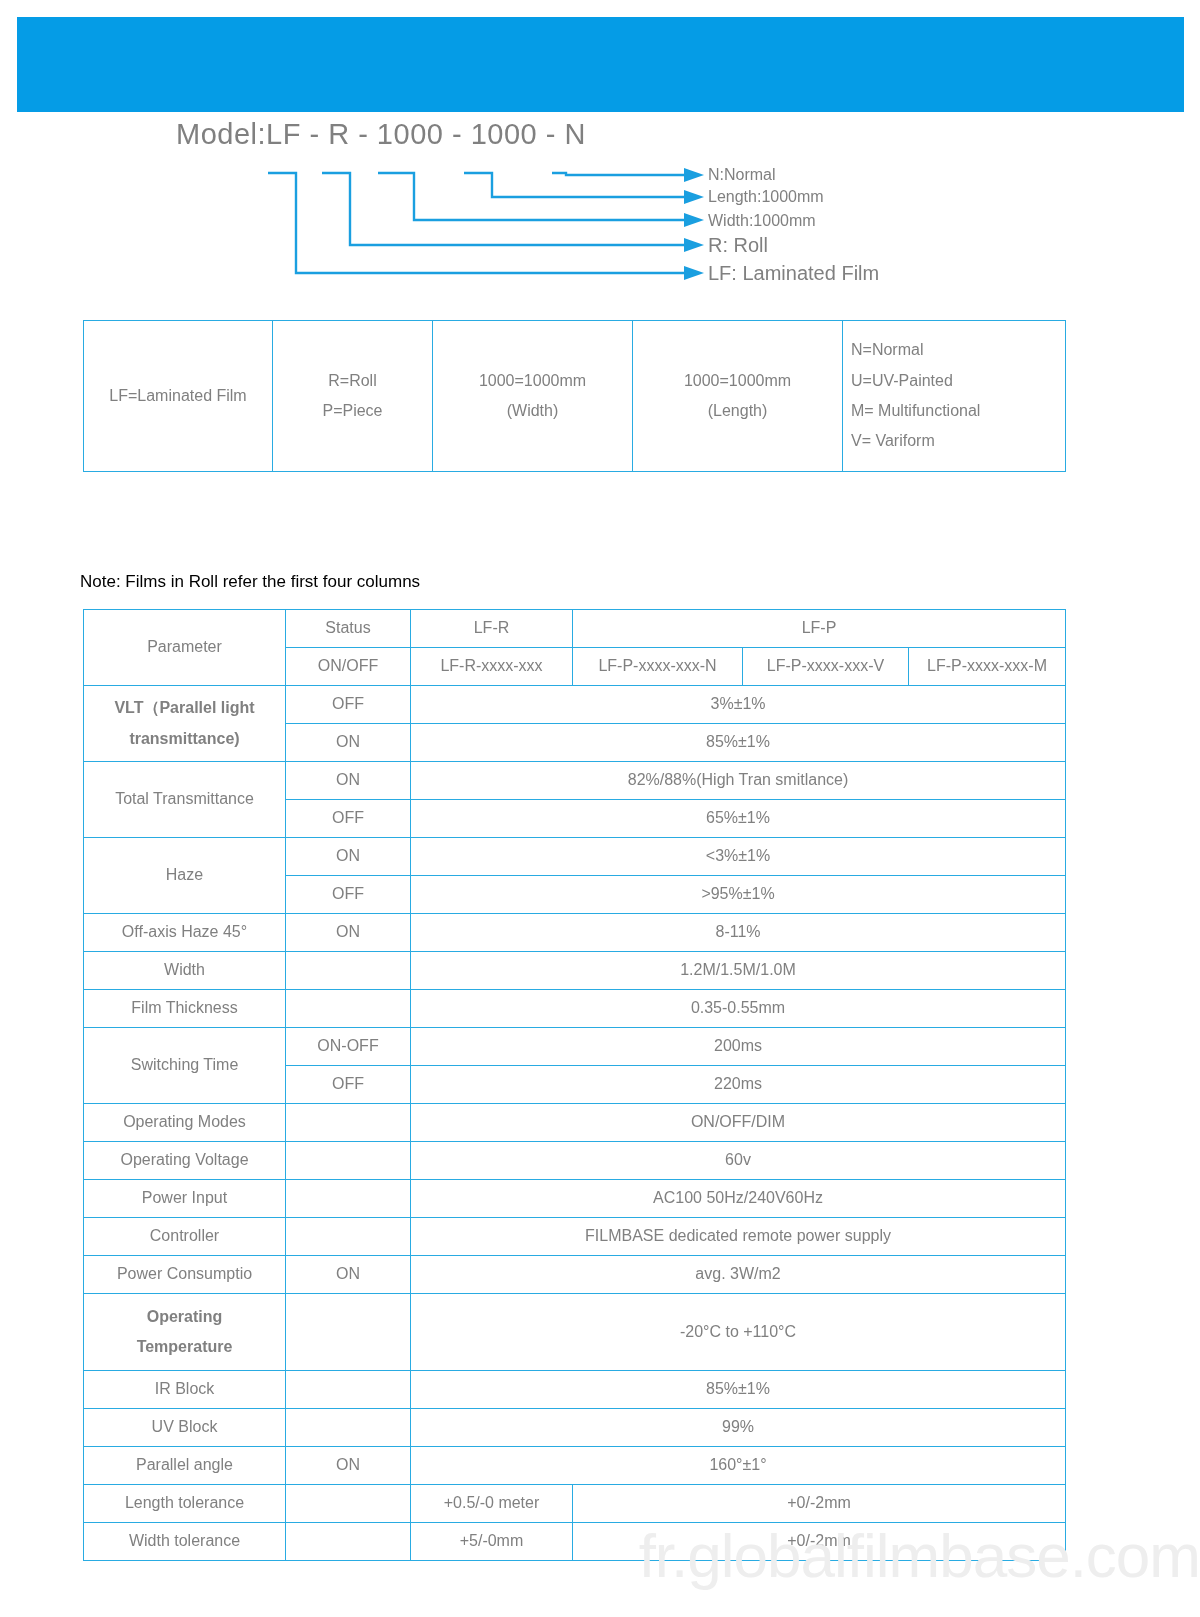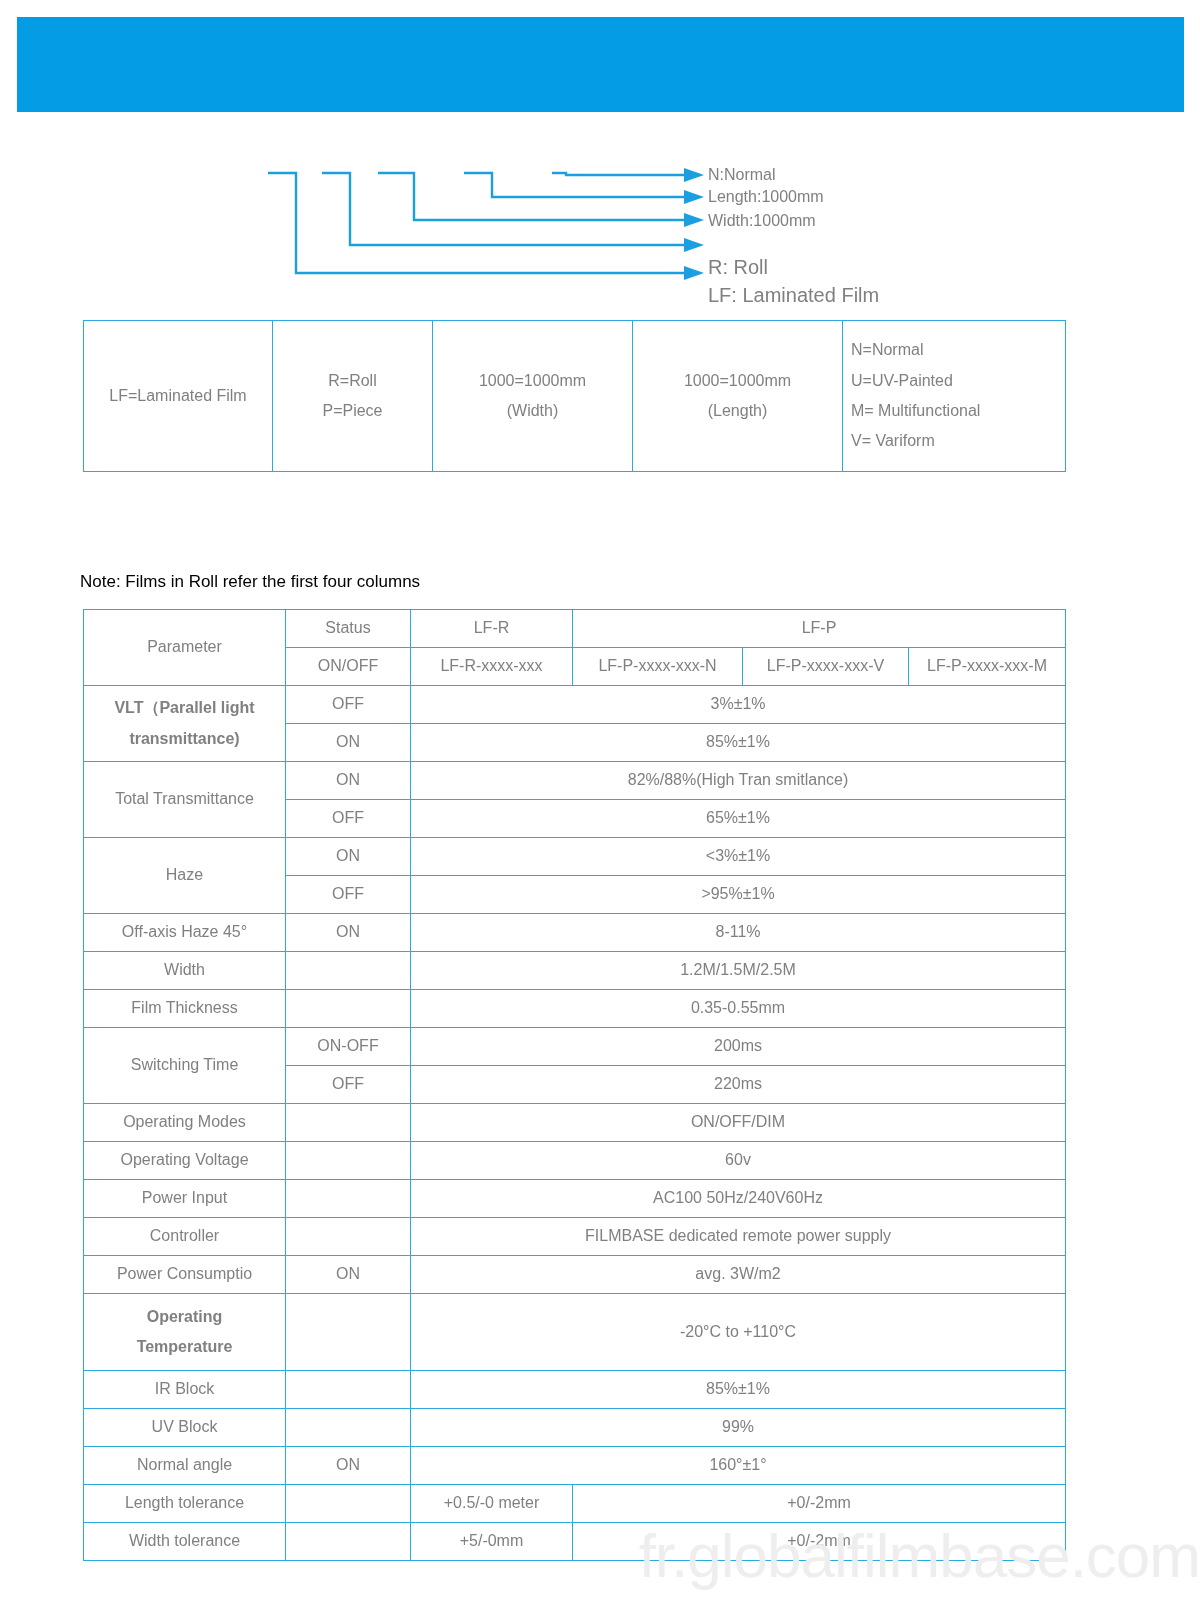--- a/index.html
+++ b/index.html
@@ -47,21 +47,21 @@
     left: 0;
     top: 0;
   }
   .leader-label {
     position: absolute;
     left: 708px;
     color: #808080;
     white-space: nowrap;
     font-size: 16px;
   }
-  .leader-label.big { font-size: 20px; margin-top: 22px; }
+  .leader-label.big { font-size: 20px; }
 
   
   table.sheet {
     position: absolute;
     border-collapse: collapse;
     table-layout: fixed;
     color: #808080;
   }
   table.sheet td {
     border: 1.6px solid #29abe2;
@@ -125,20 +125,21 @@
     letter-spacing: -1px;
   }
 </style>
 </head>
 <body>
 
 <div id="banner"></div>
 
 <div id="model-diagram">
 
+  <div id="model-title">Model:LF - R - 1000 - 1000 - N</div>
 
   <svg id="bracket-svg" width="1200" height="180">
     <g stroke="#1a9fe0" stroke-width="2.4" fill="none">
 
       <path d="M 268 55 L 296 55 L 296 155 L 684 155"></path>
 
       <path d="M 322 55 L 350 55 L 350 127 L 684 127"></path>
 
       <path d="M 378 55 L 414 55 L 414 102 L 684 102"></path>
 
@@ -259,21 +260,21 @@
 
     <tr>
       <td>Off-axis Haze 45°</td>
       <td>ON</td>
       <td colspan="4">8-11%</td>
     </tr>
 
     <tr>
       <td>Width</td>
       <td></td>
-      <td colspan="4">1.2M/1.5M/2.5M</td>
+      <td colspan="4">1.2M/1.5M/1.0M</td>
     </tr>
 
     <tr>
       <td>Film Thickness</td>
       <td></td>
       <td colspan="4">0.35-0.55mm</td>
     </tr>
 
     <tr>
       <td rowspan="2">Switching Time</td>
@@ -330,21 +331,21 @@
       <td colspan="4">85%±1%</td>
     </tr>
 
     <tr>
       <td>UV Block</td>
       <td></td>
       <td colspan="4">99%</td>
     </tr>
 
     <tr>
-      <td>Normal angle</td>
+      <td>Parallel angle</td>
       <td>ON</td>
       <td colspan="4">160°±1°</td>
     </tr>
 
     <tr>
       <td>Length tolerance</td>
       <td></td>
       <td>+0.5/-0 meter</td>
       <td colspan="3">+0/-2mm</td>
     </tr>

